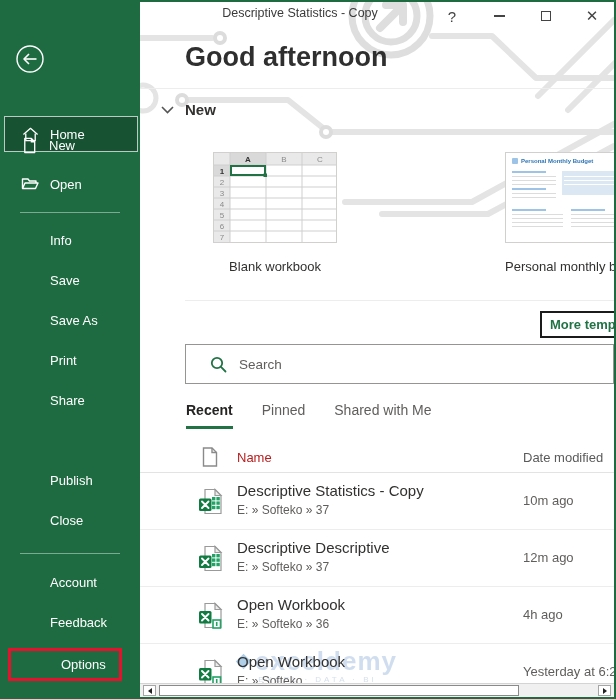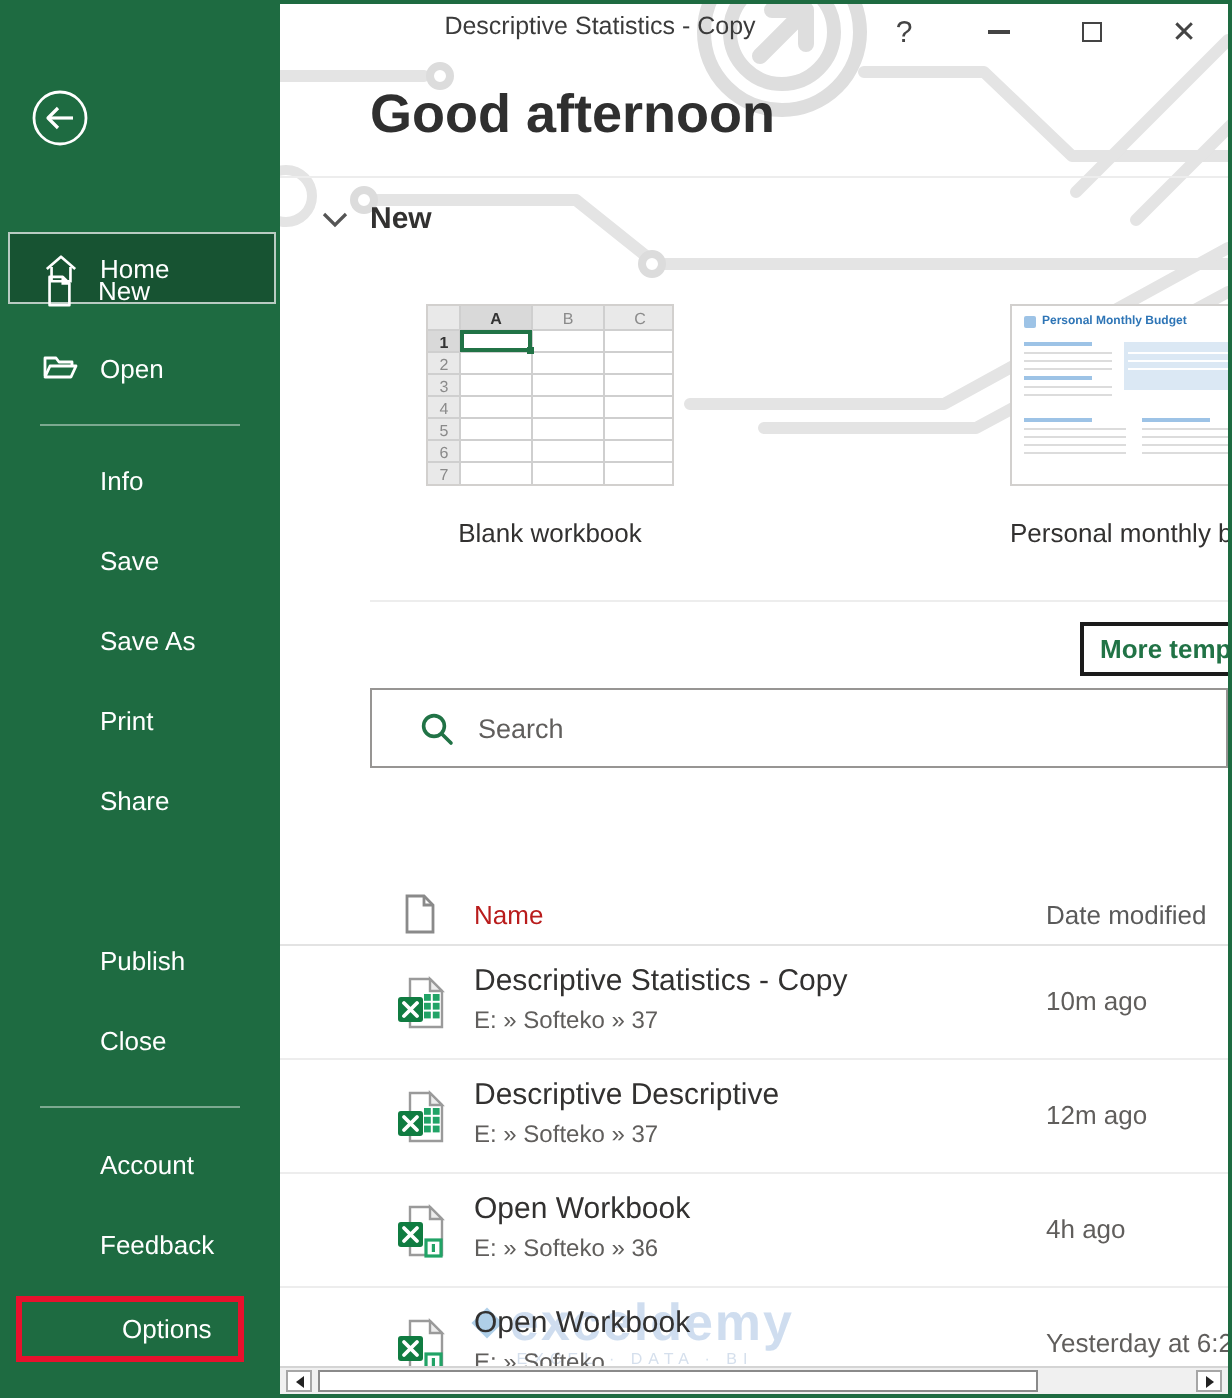--- a/index.html
+++ b/index.html
@@ -243,20 +243,25 @@
   <div class="more-templates">More templates</div>
 
   <div class="searchbox">
     <svg width="17" height="17" viewBox="0 0 17 17">
       <circle cx="7" cy="7" r="5.2" fill="none" stroke="#217346" stroke-width="1.8"></circle>
       <line x1="11.2" y1="11.2" x2="15.5" y2="15.5" stroke="#217346" stroke-width="1.8" stroke-linecap="round"></line>
     </svg>
     <input type="text" placeholder="Search" style="">
   </div>
 
+  <div class="tabs">
+    <div class="tab active">Recent</div>
+    <div class="tab">Pinned</div>
+    <div class="tab">Shared with Me</div>
+  </div>
 
   <div class="list-header">
     <svg class="lh-icon" width="16" height="20" viewBox="0 0 16 20">
       <path d="M1.5,1 H10 L14.5,5.5 V19 H1.5 Z" fill="none" stroke="#8a8a8a" stroke-width="1.4"></path>
       <path d="M10,1 V5.5 H14.5" fill="none" stroke="#8a8a8a" stroke-width="1.4"></path>
     </svg>
     <div class="lh-name">Name</div>
     <div class="lh-date">Date modified</div>
   </div>
   <div class="list-header-divider"></div>

